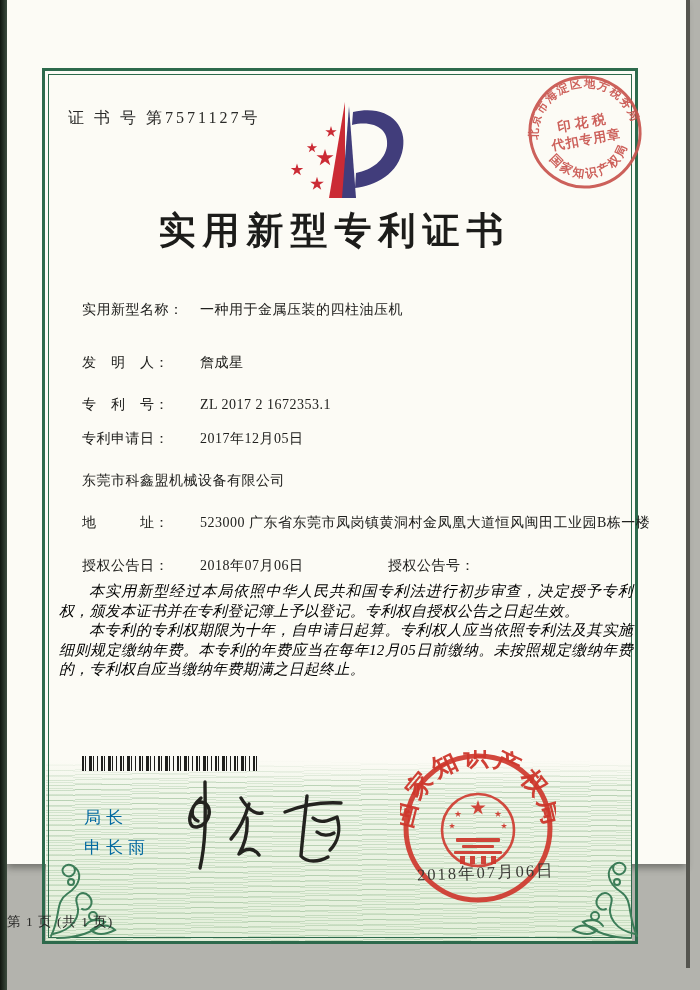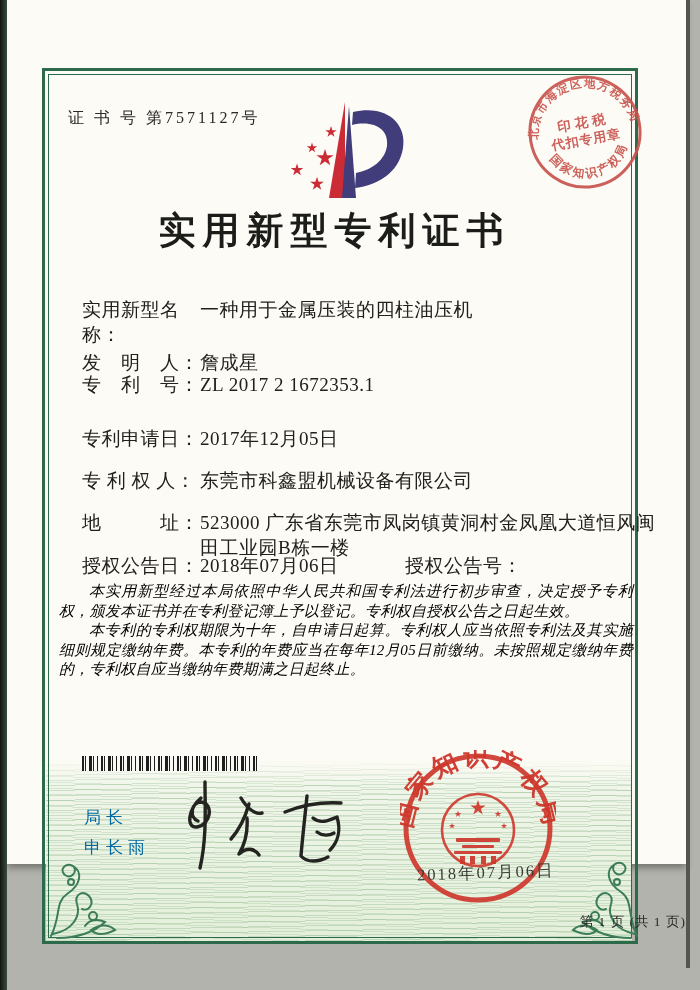--- a/index.html
+++ b/index.html
@@ -25,24 +25,24 @@
     content:"";position:absolute;inset:3px;border:1px solid #2d6a4c;
   }
   .cert-no{position:absolute;left:61px;top:108px;font-size:16px;letter-spacing:3px;color:#2a2a28;}
   .logo{position:absolute;left:272px;top:96px;}
   .page-title{
     position:absolute;left:0;width:679px;top:206px;text-align:center;
     font-size:37px;font-weight:bold;letter-spacing:7px;color:#1c1c1a;
     transform:translateX(-12px);
   }
   .field-row{position:absolute;left:75px;display:flex;align-items:flex-start;
-    font-size:19px;color:#20201e;line-height:25px;}
+    font-size:14px;color:#20201e;line-height:25px;}
   .field-row .lbl{width:118px;flex:0 0 118px;letter-spacing:.5px;}
   .field-row .val{max-width:462px;letter-spacing:.5px;}
-  .grant-row{left:398px;}
+  .grant-row{left:381px;}
   .grant-row .lbl{width:auto;flex:0 0 auto;margin-right:4px;}
   .paras{position:absolute;left:52px;top:582px;width:574px;}
   .paras p{
     margin:0;text-indent:2em;font-size:15px;line-height:19.6px;
     font-style:italic;color:#000000;text-align:justify;letter-spacing:.3px;
   }
   .guilloche{
     position:absolute;left:39px;top:760px;width:586px;height:183px;
     background:
       repeating-linear-gradient(179deg, rgba(120,168,118,.30) 0 1px, rgba(255,255,255,0) 1px 5px),
@@ -61,21 +61,21 @@
       #1e1e1c 15px 16px,#f8f8f4 16px 19px);
   }
   .director{position:absolute;left:77px;font-size:17px;color:#0369a1;letter-spacing:5px;}
   .sig{position:absolute;left:158px;top:776px;}
   .seal{position:absolute;left:393px;top:750px;}
   .seal-date{
     position:absolute;left:410px;top:862px;font-size:16.5px;color:#3b3b36;
     letter-spacing:2px;transform:rotate(-2deg);
   }
   .flourish{position:absolute;}
-  .footer{position:absolute;left:0;width:679px;top:913px;text-align:right;
+  .footer{position:absolute;left:0;width:679px;top:913px;text-align:left;
     font-size:13.5px;color:#2a2a28;letter-spacing:1px;}
   .tax-stamp{position:absolute;left:519px;top:73px;transform:rotate(-10deg);opacity:.92;}
 </style>
 </head>
 <body>
 
 <div class="scan">
   <div class="paper">
 
     <div class="guilloche"></div>
@@ -102,30 +102,29 @@
     <div class="page-title">实用新型专利证书</div>
 
     <div class="field-row" style="top:297px">
       <span class="lbl">实用新型名称：</span>
       <span class="val">一种用于金属压装的四柱油压机</span>
     </div>
     <div class="field-row" style="top:350px">
       <span class="lbl">发　明　人：</span>
       <span class="val">詹成星</span>
     </div>
-    <div class="field-row" style="top:372px">
+    <div class="field-row" style="top:392px">
       <span class="lbl">专　利　号：</span>
       <span class="val">ZL 2017 2 1672353.1</span>
     </div>
     <div class="field-row" style="top:426px">
       <span class="lbl">专利申请日：</span>
       <span class="val">2017年12月05日</span>
     </div>
     <div class="field-row" style="top:468px">
-      <span class="lbl">专 利 权 人：</span>
       <span class="val">东莞市科鑫盟机械设备有限公司</span>
     </div>
     <div class="field-row" style="top:510px">
       <span class="lbl">地　　　址：</span>
       <span class="val">523000 广东省东莞市凤岗镇黄洞村金凤凰大道恒风闽田工业园B栋一楼</span>
     </div>
     <div class="field-row" style="top:553px">
       <span class="lbl">授权公告日：</span>
       <span class="val">2018年07月06日</span>
     </div>

